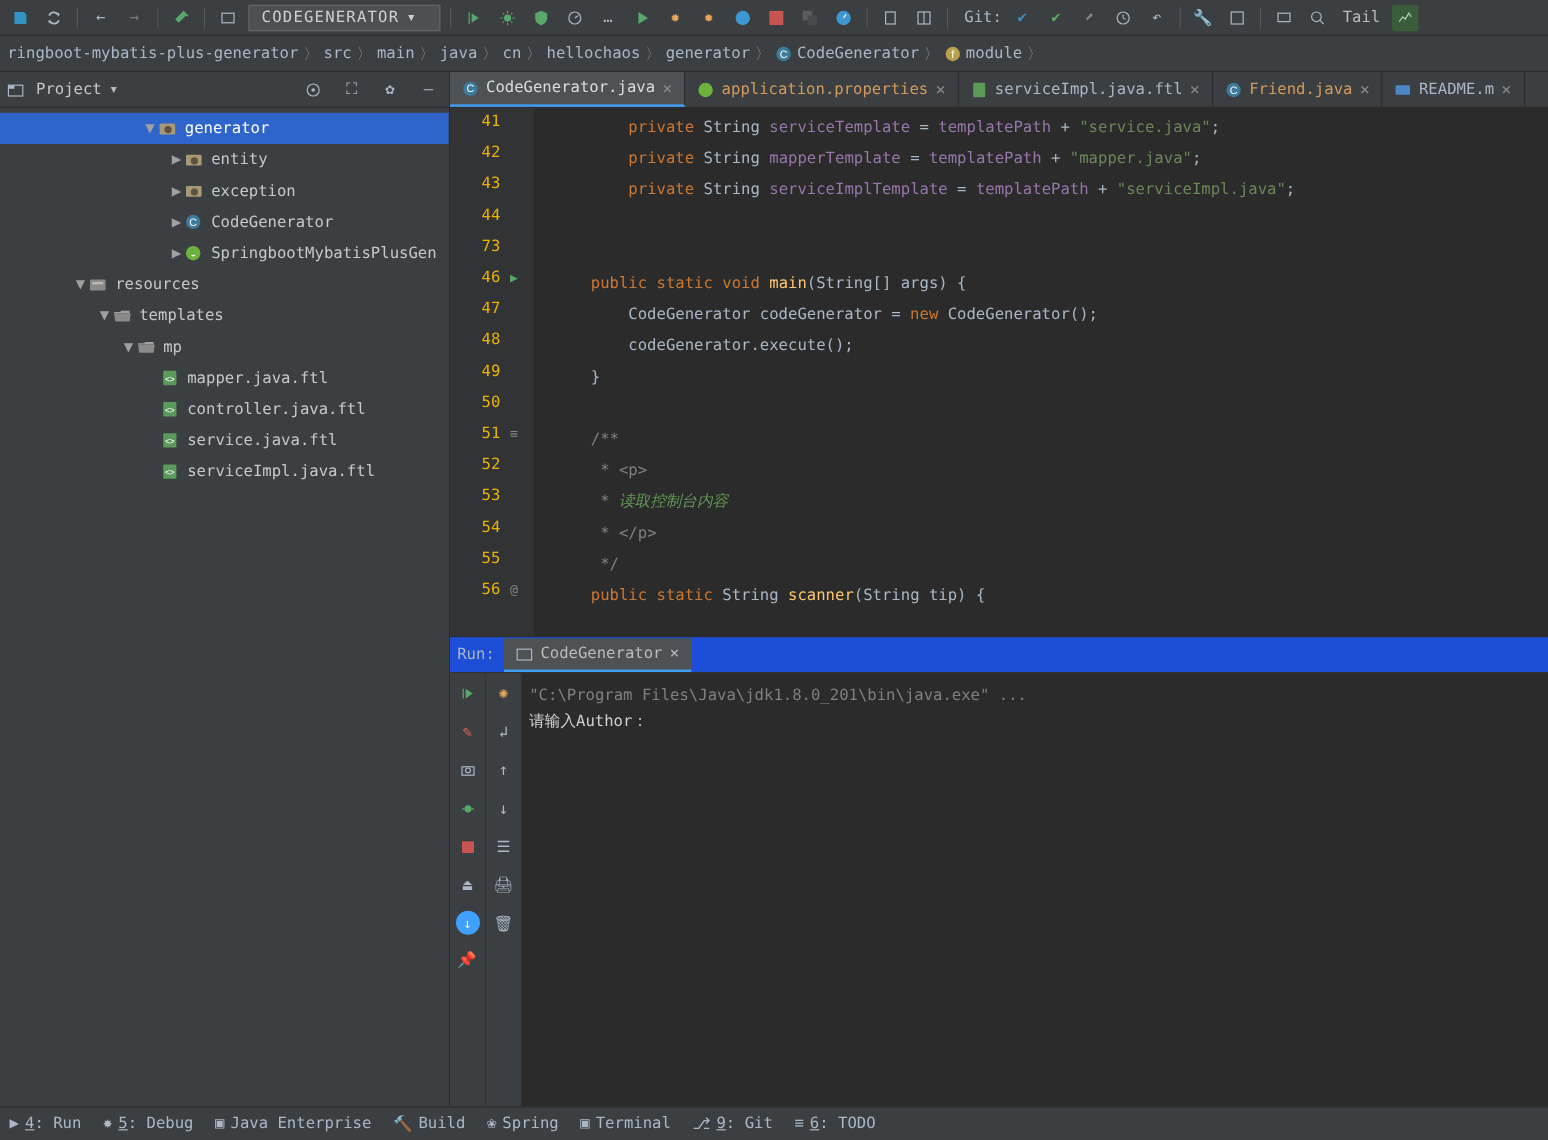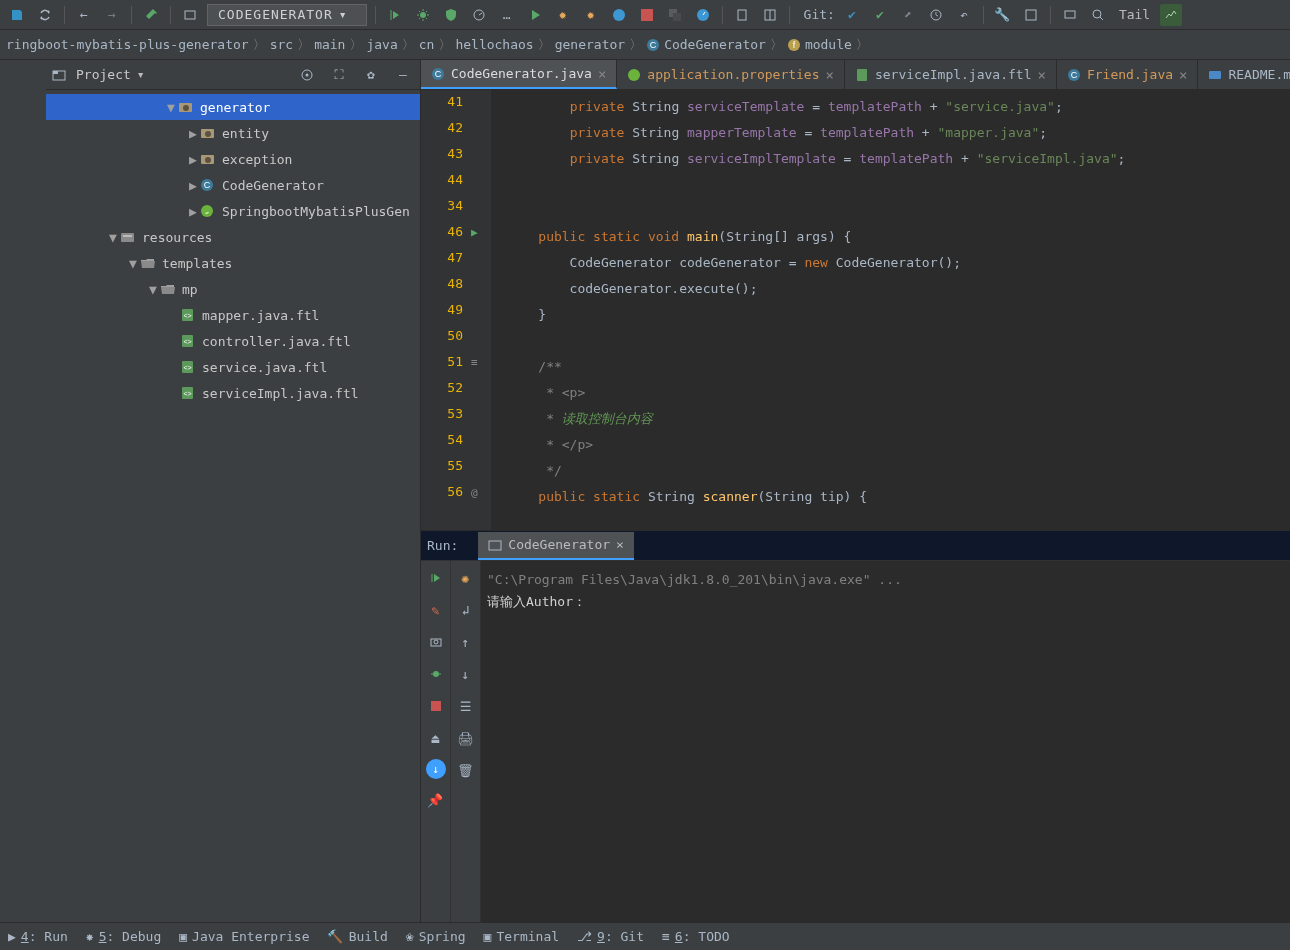--- a/index.html
+++ b/index.html
@@ -52,21 +52,21 @@
   display: flex; align-items: center;
   padding: 0 6px; gap: 4px;
   font-family: Consolas, monospace; color: #a9b7c6;
   overflow: hidden;
 }
 .crumb { white-space: nowrap; }
 .sep-angle { color: #888; }
 .crumb-icon { display:inline-flex; width:14px; height:14px; vertical-align: middle;}
 
 
-.main-area { display: flex; flex: 1; min-height: 0; padding-left: 46px;}
+.main-area { display: flex; flex: 1; min-height: 0;}
 
 
 .sidebar {
   width: 375px; background: #3c3f41;
   border-right: 1px solid #2b2b2b;
   display: flex; flex-direction: column;
 }
 .sidebar-header {
   height: 30px; display: flex; align-items: center; padding: 0 6px;
   border-bottom: 1px solid #2b2b2b; gap: 6px;
@@ -127,22 +127,22 @@
 .kw { color: #cc7832; text-align: center;}
 .str { color: #6a8759;}
 .fld { color: #9876aa;}
 .fn { color: #ffc66d;}
 .cmt { color: #808080;}
 .cmt-it { font-style: italic; color: #629755;}
 
 
 .run-panel { height: 392px; border-top: 1px solid #2b2b2b; display:flex; flex-direction:column;}
 .run-tabs {
-  height: 30px; background: #0f172a; border-bottom: 1px solid #323232;
-  display:flex; align-items:center; gap: 20px; padding: 0 6px;
+  height: 30px; background: #1d4ed8; border-bottom: 1px solid #323232;
+  display:flex; align-items:center; gap: 8px; padding: 0 6px;
   font-family: Consolas, monospace;
 }
 .run-label { color: #a9b7c6;}
 .run-tab {
   background: #4e5254; height: 28px; display:flex; align-items:center;
   gap:6px; padding: 0 10px; border-bottom: 2px solid #40a0ff;
 }
 .run-body { flex:1; display:flex; min-height:0;}
 .run-tools-col {
   width: 30px; background: #3c3f41; border-right: 1px solid #323232;
@@ -542,21 +542,21 @@
           <span class="lbl">README.m</span>
           <span class="close">×</span>
         </div>
       </div>
     <div class="editor">
       <div class="gutter" id="gutter">
           <div class="ln">41</div>
           <div class="ln">42</div>
           <div class="ln">43</div>
           <div class="ln">44</div>
-          <div class="ln">34</div>
+          <div class="ln">73</div>
           <div class="ln">46</div>
           <div class="ln">47</div>
           <div class="ln">48</div>
           <div class="ln">49</div>
           <div class="ln">50</div>
           <div class="ln">51</div>
           <div class="ln">52</div>
           <div class="ln">53</div>
           <div class="ln">54</div>
           <div class="ln">55</div>

